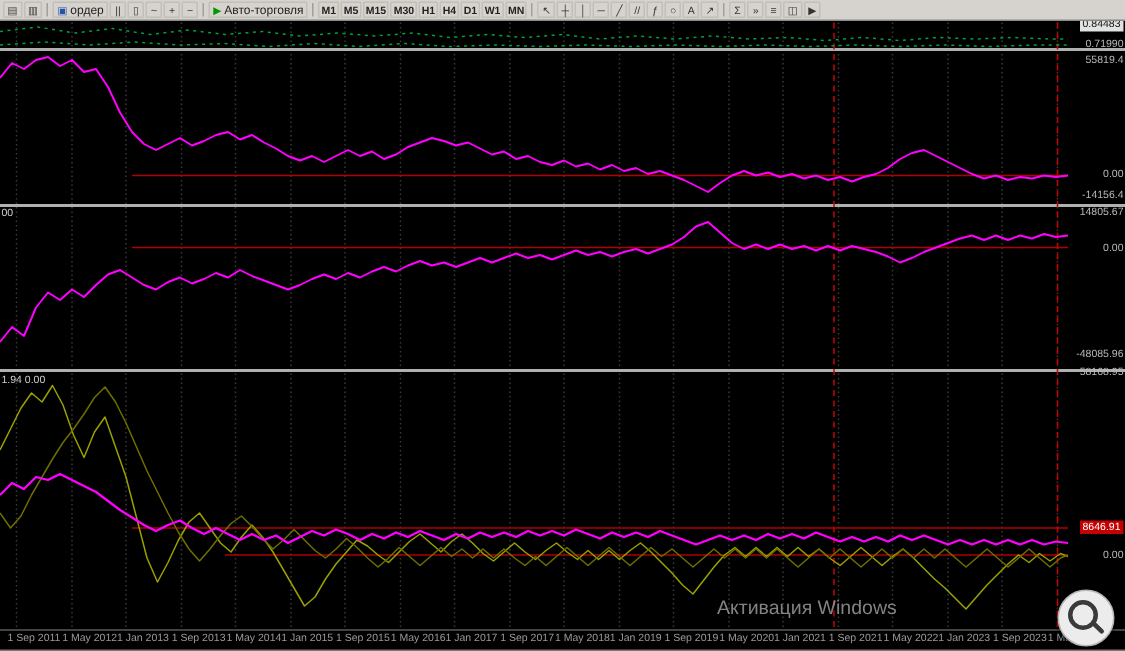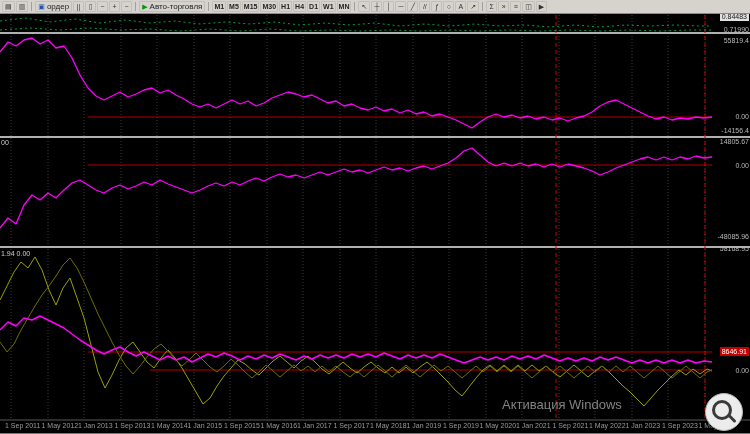--- a/index.html
+++ b/index.html
@@ -3,39 +3,39 @@
 <meta charset="utf-8">
 <style>
   html,body{margin:0;padding:0;background:#222;}
   .window{position:relative;width:750px;height:434px;background:#000;overflow:hidden;
           font-family:"Liberation Sans",sans-serif;box-sizing:border-box;border-bottom:1px solid #777;}
   
   .toolbar{position:absolute;top:0;left:0;right:0;height:14px;background:#d6d3ce;
            border-bottom:1px solid #8a8a8a;display:flex;align-items:center;padding:0 2px;
            gap:1px;z-index:10;font-size:8px;color:#1a1a1a;box-sizing:border-box;}
   .tb-group{display:flex;align-items:center;gap:1px;flex:none;}
-  .tb-btn{display:flex;align-items:center;justify-content:center;height:11px;min-width:11px;
+  .tb-btn{display:flex;align-items:flex-end;justify-content:center;height:11px;min-width:11px;
           padding:0 2px;background:#d6d3ce;border:1px solid #c2bfb8;border-radius:1px;
           font-size:8px;line-height:1;color:#222;cursor:default;white-space:nowrap;}
   .icon-btn{font-size:7px;color:#333;}
   .tf-btn{font-weight:bold;font-size:7px;min-width:13px;padding:0 1px;}
   .tb-sep{width:1px;height:9px;background:#9f9f9f;margin:0 2px;flex:none;}
   .ob-icon{color:#2255aa;margin-right:2px;font-size:7px;}
   .play-icon{color:#009900;margin-right:2px;font-size:7px;}
   
   #chart-svg{position:absolute;top:0;left:0;z-index:1;}
   #price-scale{position:absolute;top:0;right:0;width:38px;bottom:14px;z-index:5;}
   .ps-label{position:absolute;right:1px;font-size:7px;color:#b8b8b8;line-height:9px;white-space:nowrap;}
   .ps-box_light{background:#e2e2e2;color:#111;padding:0 2px;}
   .ps-box_red{background:#c40000;color:#fff;padding:0 2px;}
   #time-scale{position:absolute;left:0;right:0;bottom:0;height:14px;z-index:5;overflow:hidden;}
   .ts-label{position:absolute;top:3px;font-size:7px;color:#9a9a9a;white-space:nowrap;}
   .pane-label{position:absolute;font-size:7px;color:#cfcfcf;z-index:4;white-space:nowrap;}
   
-  .watermark1{position:absolute;left:478px;top:397px;font-size:13px;color:#9a9a9a;z-index:6;opacity:.85;margin-left:24px;}
+  .watermark1{position:absolute;left:478px;top:397px;font-size:13px;color:#9a9a9a;z-index:6;opacity:.85;}
   .watermark2{position:absolute;left:478px;top:413px;font-size:7.5px;color:#8a8a8a;z-index:6;opacity:.8;}
   
   .magnifier{position:absolute;right:7px;bottom:2px;width:36px;height:36px;border-radius:50%;
              background:#ececec;border:1px solid #b5b5b5;box-shadow:0 1px 3px rgba(0,0,0,.6);
              z-index:20;display:flex;align-items:center;justify-content:center;}
   .mag-glass{position:relative;width:14px;height:14px;border:3px solid #3a3a3a;border-radius:50%;margin:-4px 0 0 -4px;}
   .mag-handle{position:absolute;width:10px;height:3px;background:#3a3a3a;transform:rotate(45deg);
               right:-8px;bottom:-3px;border-radius:2px;}
 </style>
 </head>

